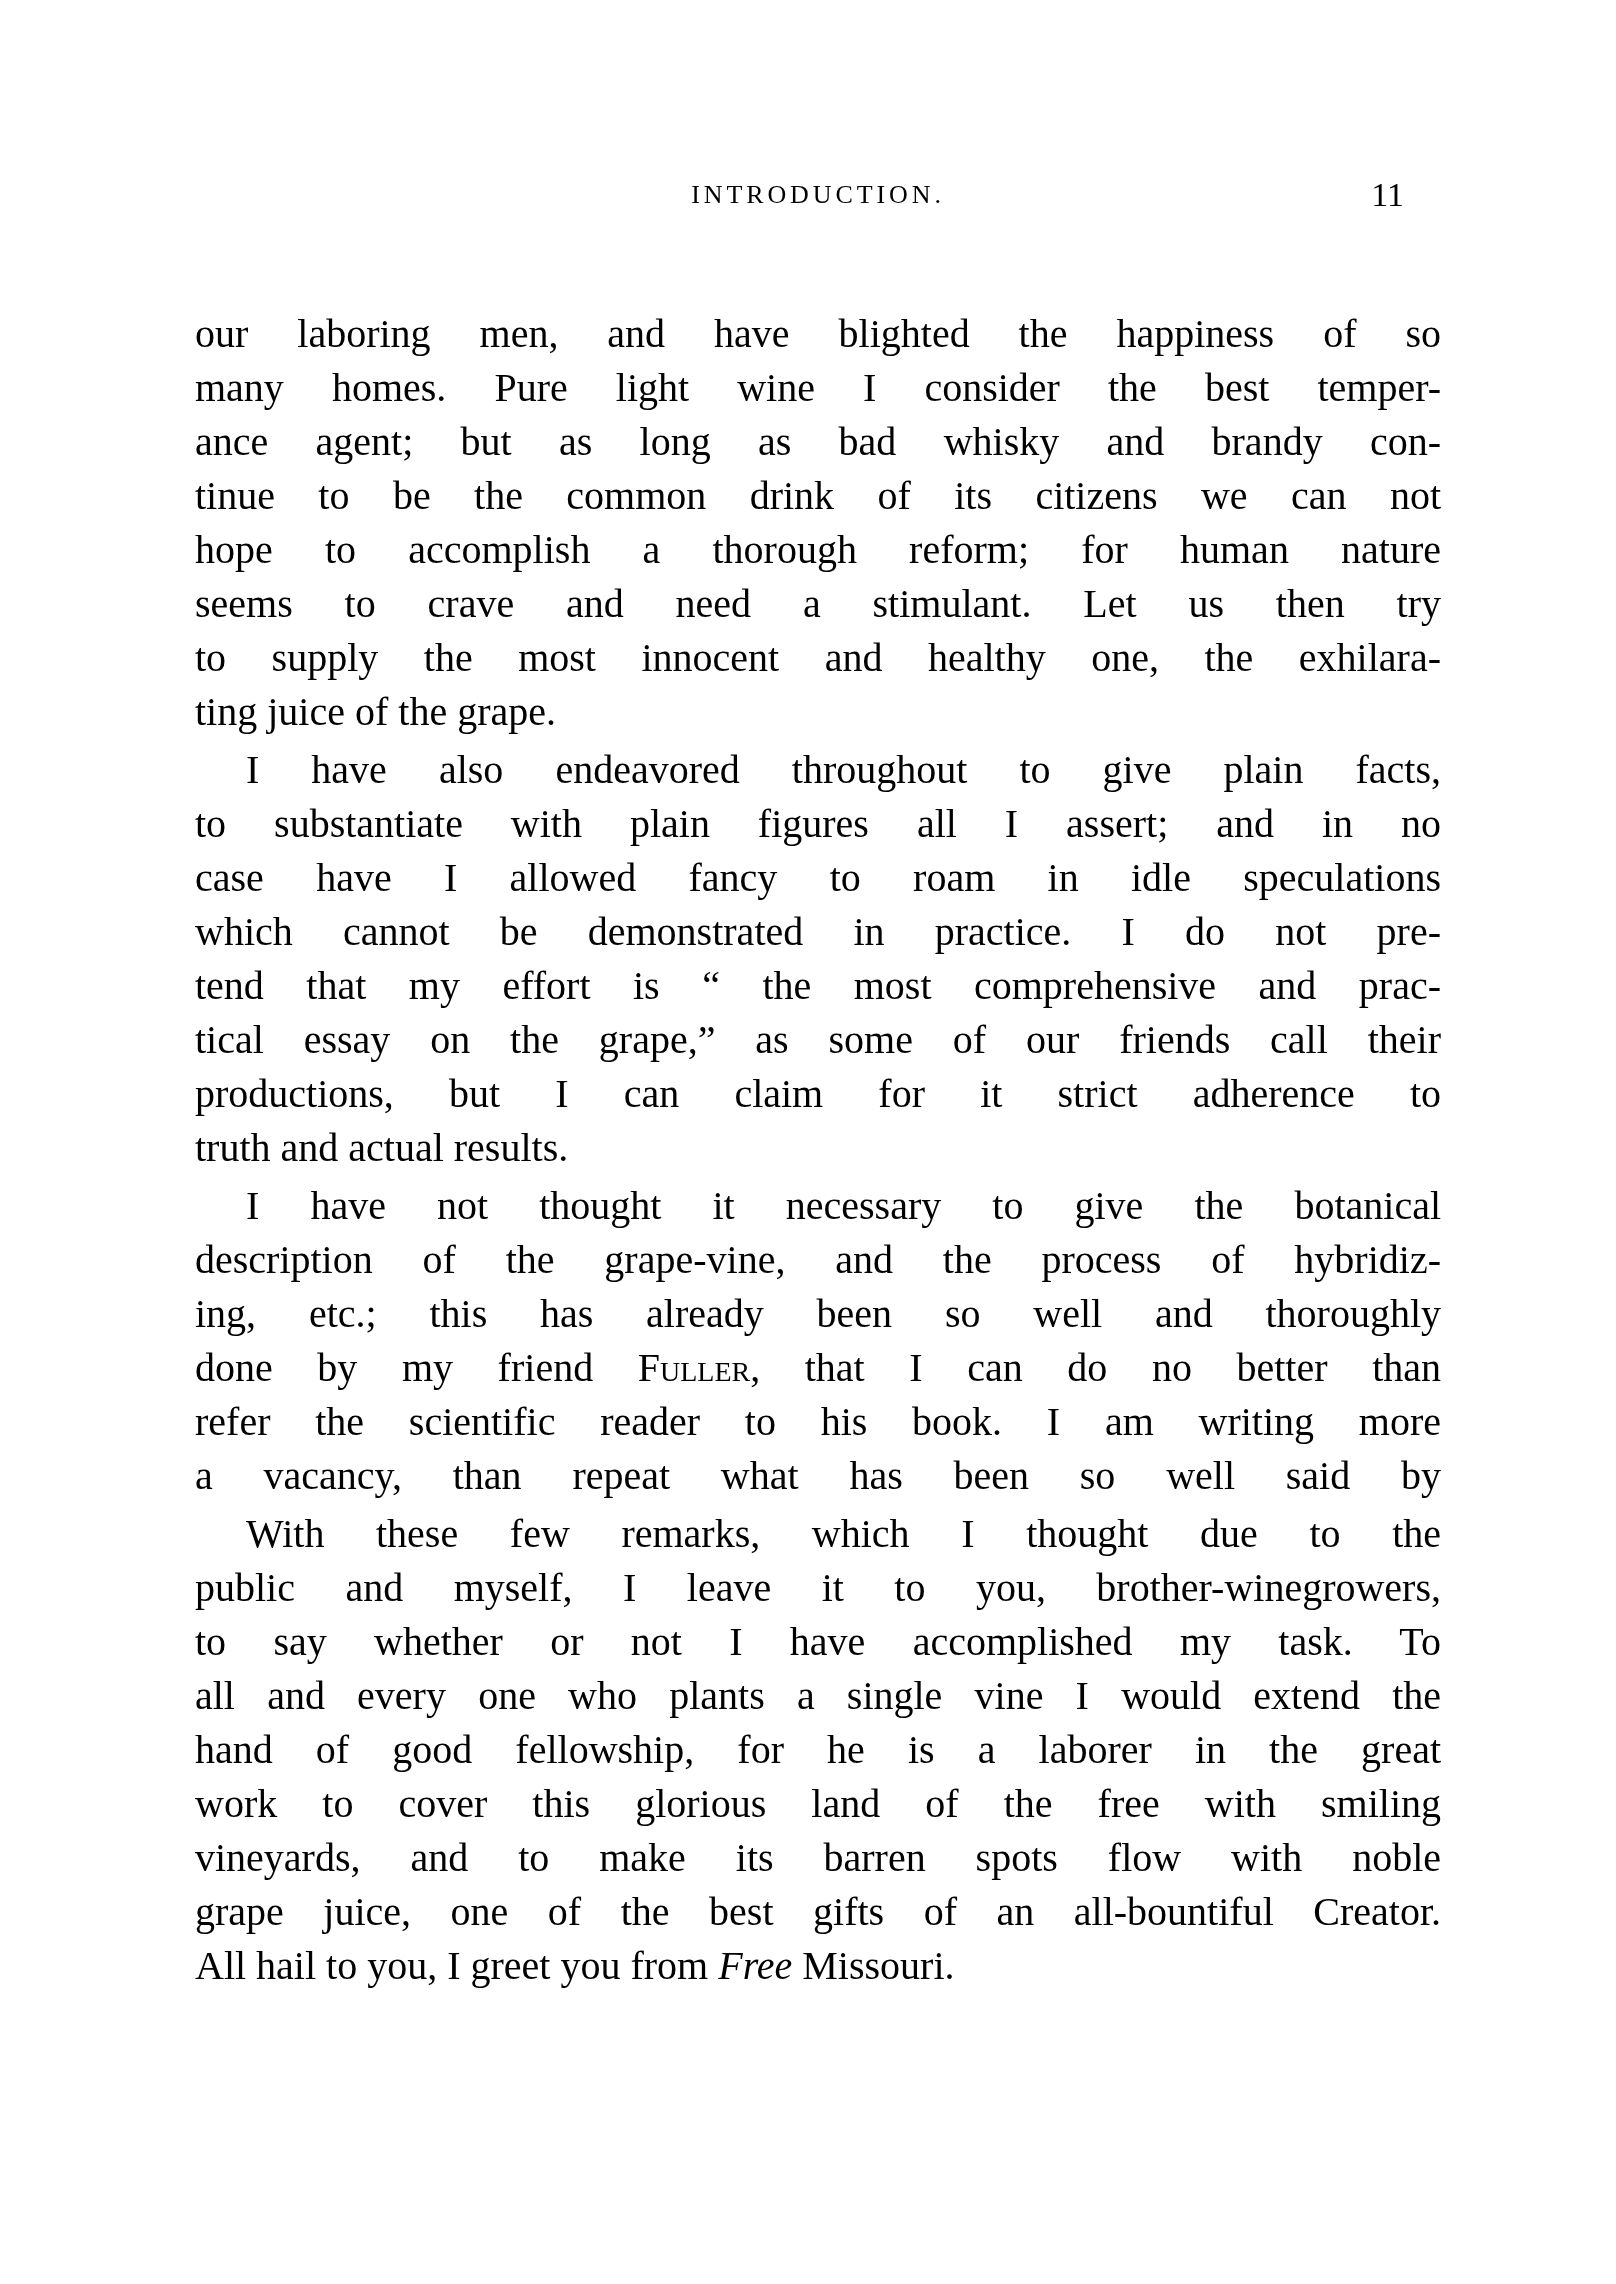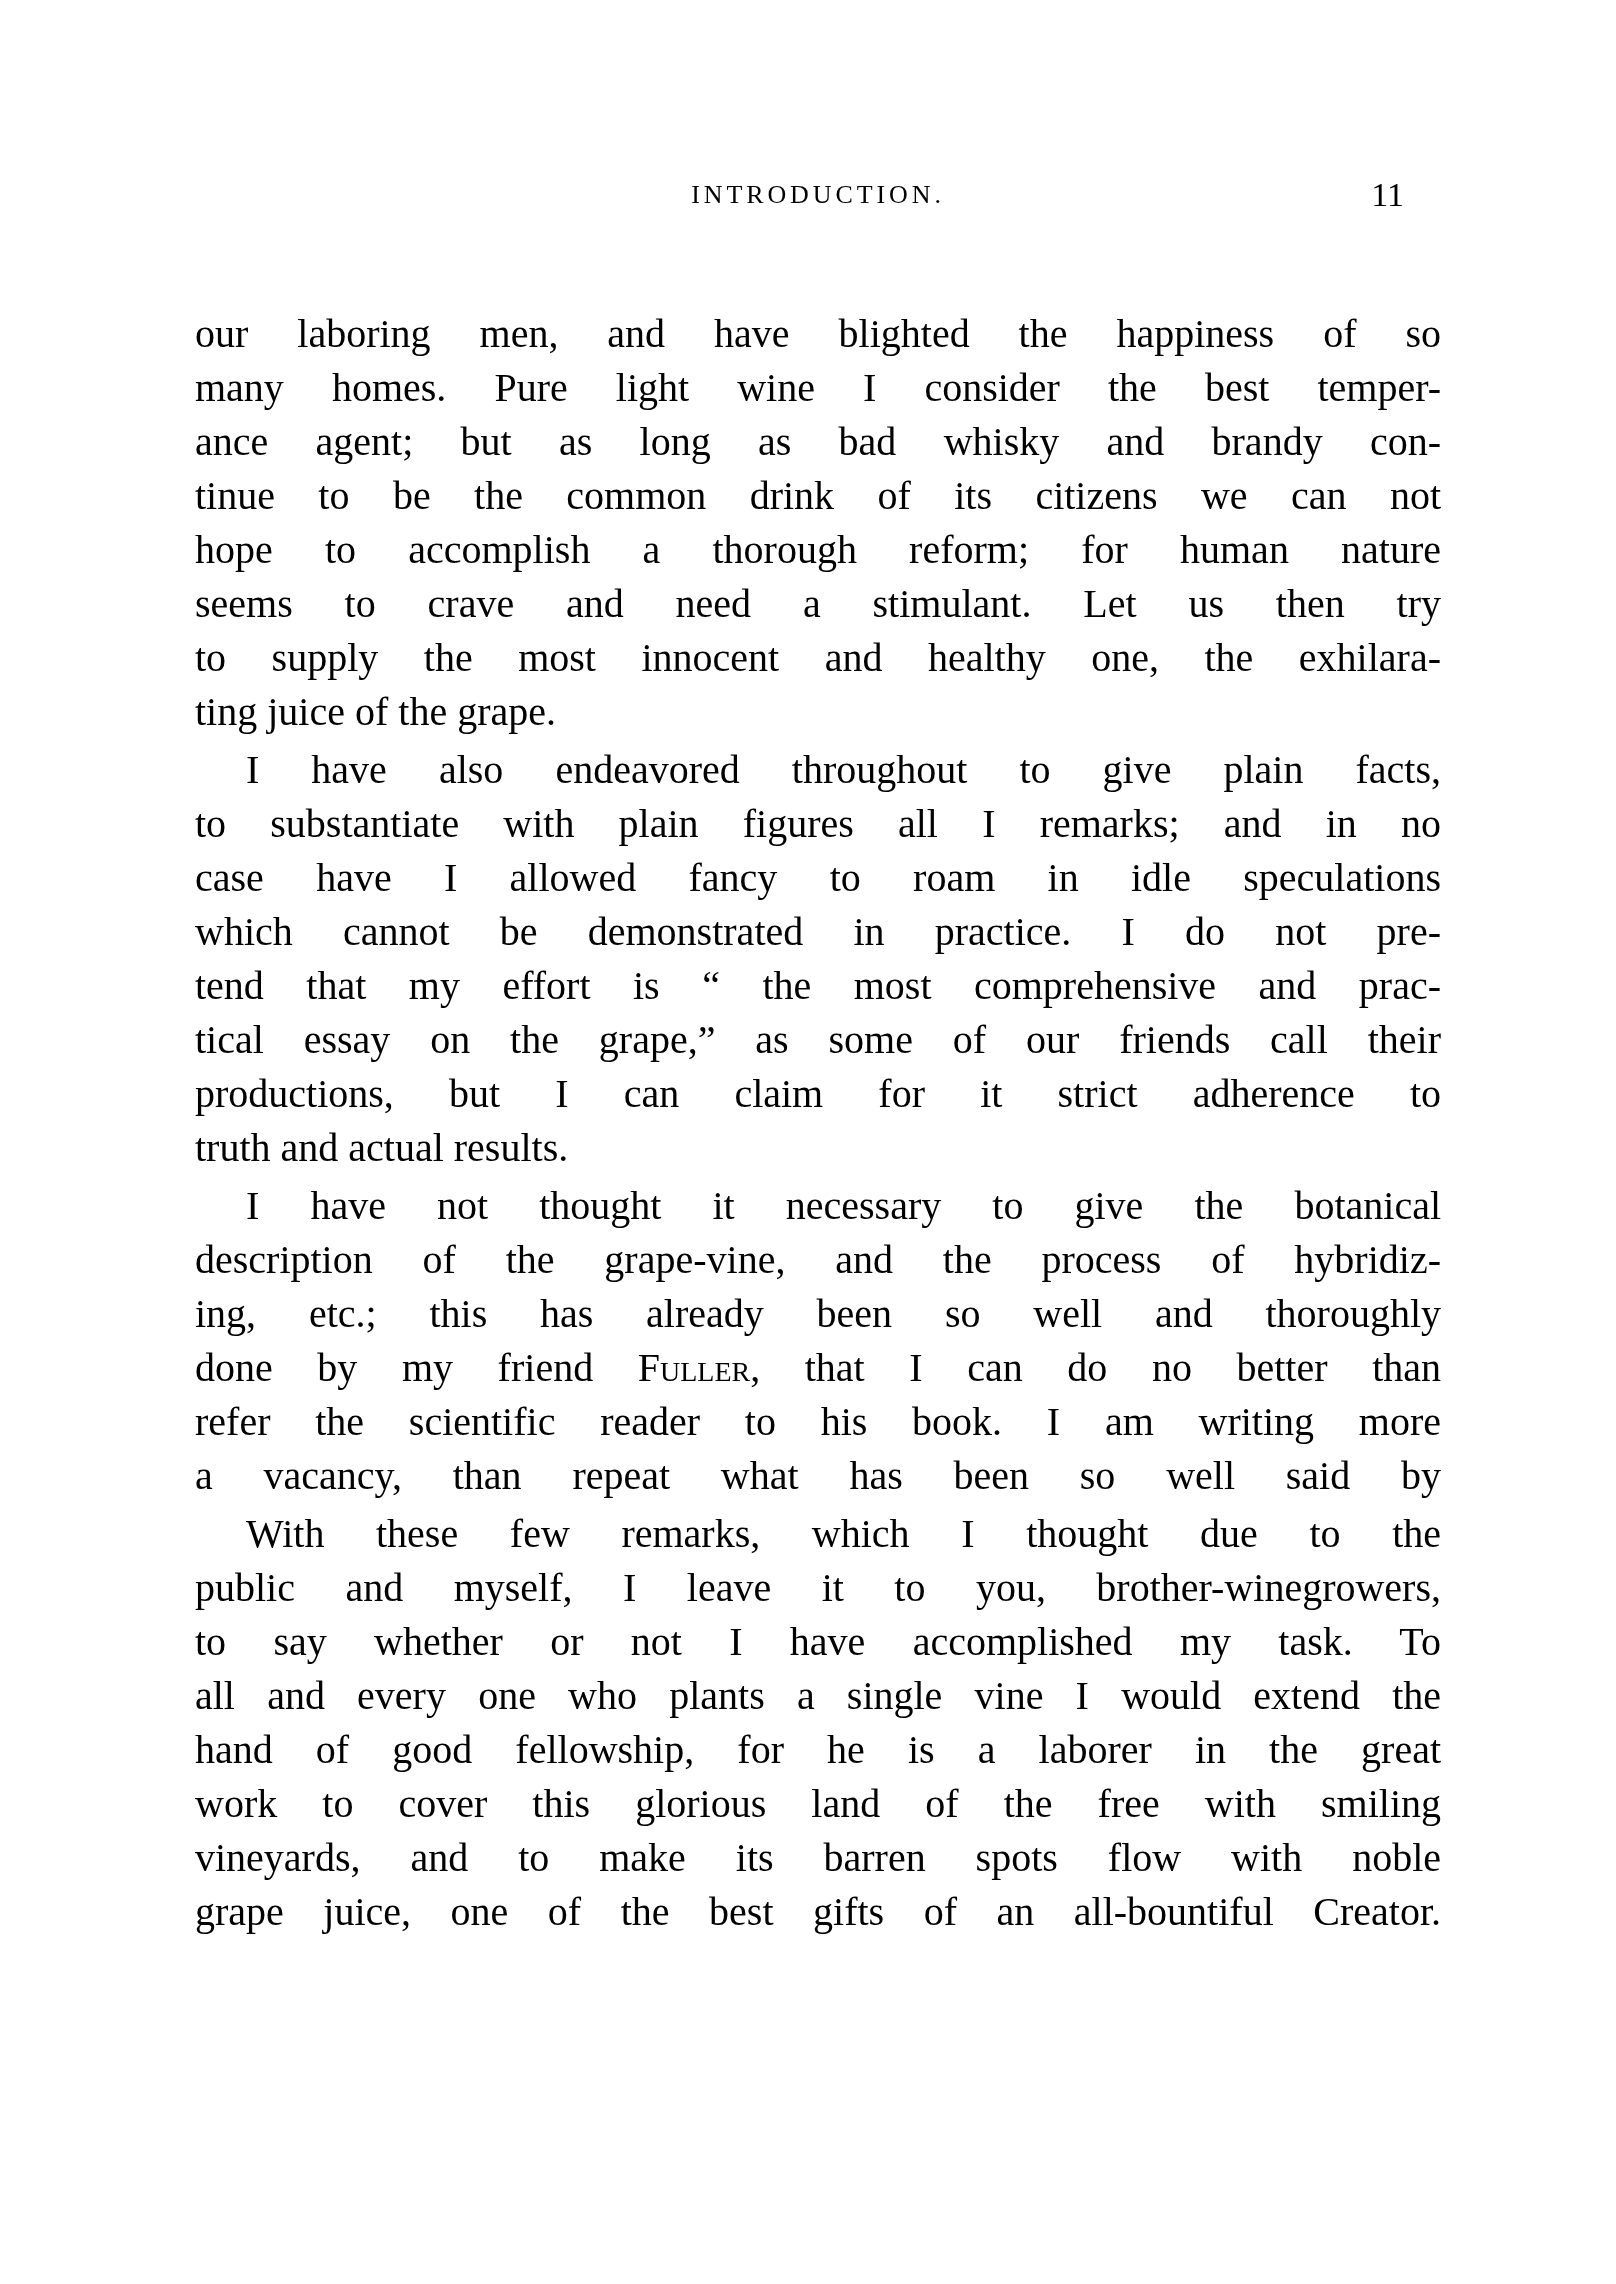--- a/index.html
+++ b/index.html
@@ -80,21 +80,21 @@
         <div class="line">many homes. Pure light wine I consider the best temper-</div>
         <div class="line">ance agent; but as long as bad whisky and brandy con-</div>
         <div class="line">tinue to be the common drink of its citizens we can not</div>
         <div class="line">hope to accomplish a thorough reform; for human nature</div>
         <div class="line">seems to crave and need a stimulant. Let us then try</div>
         <div class="line">to supply the most innocent and healthy one, the exhilara-</div>
         <div class="line last">ting juice of the grape.</div>
       </div>
       <div class="paragraph">
         <div class="line indent">I have also endeavored throughout to give plain facts,</div>
-        <div class="line">to substantiate with plain figures all I remarks; and in no</div>
+        <div class="line">to substantiate with plain figures all I assert; and in no</div>
         <div class="line">case have I allowed fancy to roam in idle speculations</div>
         <div class="line">which cannot be demonstrated in practice. I do not pre-</div>
         <div class="line">tend that my effort is “ the most comprehensive and prac-</div>
         <div class="line">tical essay on the grape,” as some of our friends call their</div>
         <div class="line">productions, but I can claim for it strict adherence to</div>
         <div class="line last">truth and actual results.</div>
       </div>
       <div class="paragraph">
         <div class="line indent">I have not thought it necessary to give the botanical</div>
         <div class="line">description of the grape-vine, and the process of hybridiz-</div>
@@ -105,16 +105,17 @@
       </div>
       <div class="paragraph">
         <div class="line indent">With these few remarks, which I thought due to the</div>
         <div class="line">public and myself, I leave it to you, brother-winegrowers,</div>
         <div class="line">to say whether or not I have accomplished my task. To</div>
         <div class="line">all and every one who plants a single vine I would extend the</div>
         <div class="line">hand of good fellowship, for he is a laborer in the great</div>
         <div class="line">work to cover this glorious land of the free with smiling</div>
         <div class="line">vineyards, and to make its barren spots flow with noble</div>
         <div class="line">grape juice, one of the best gifts of an all-bountiful Creator.</div>
+        <div class="line last"><span>All hail to you, I greet you from </span><span class="i">Free</span><span> Missouri.</span></div>
       </div>
     </div>
 </div>
 
 
 </body></html>

